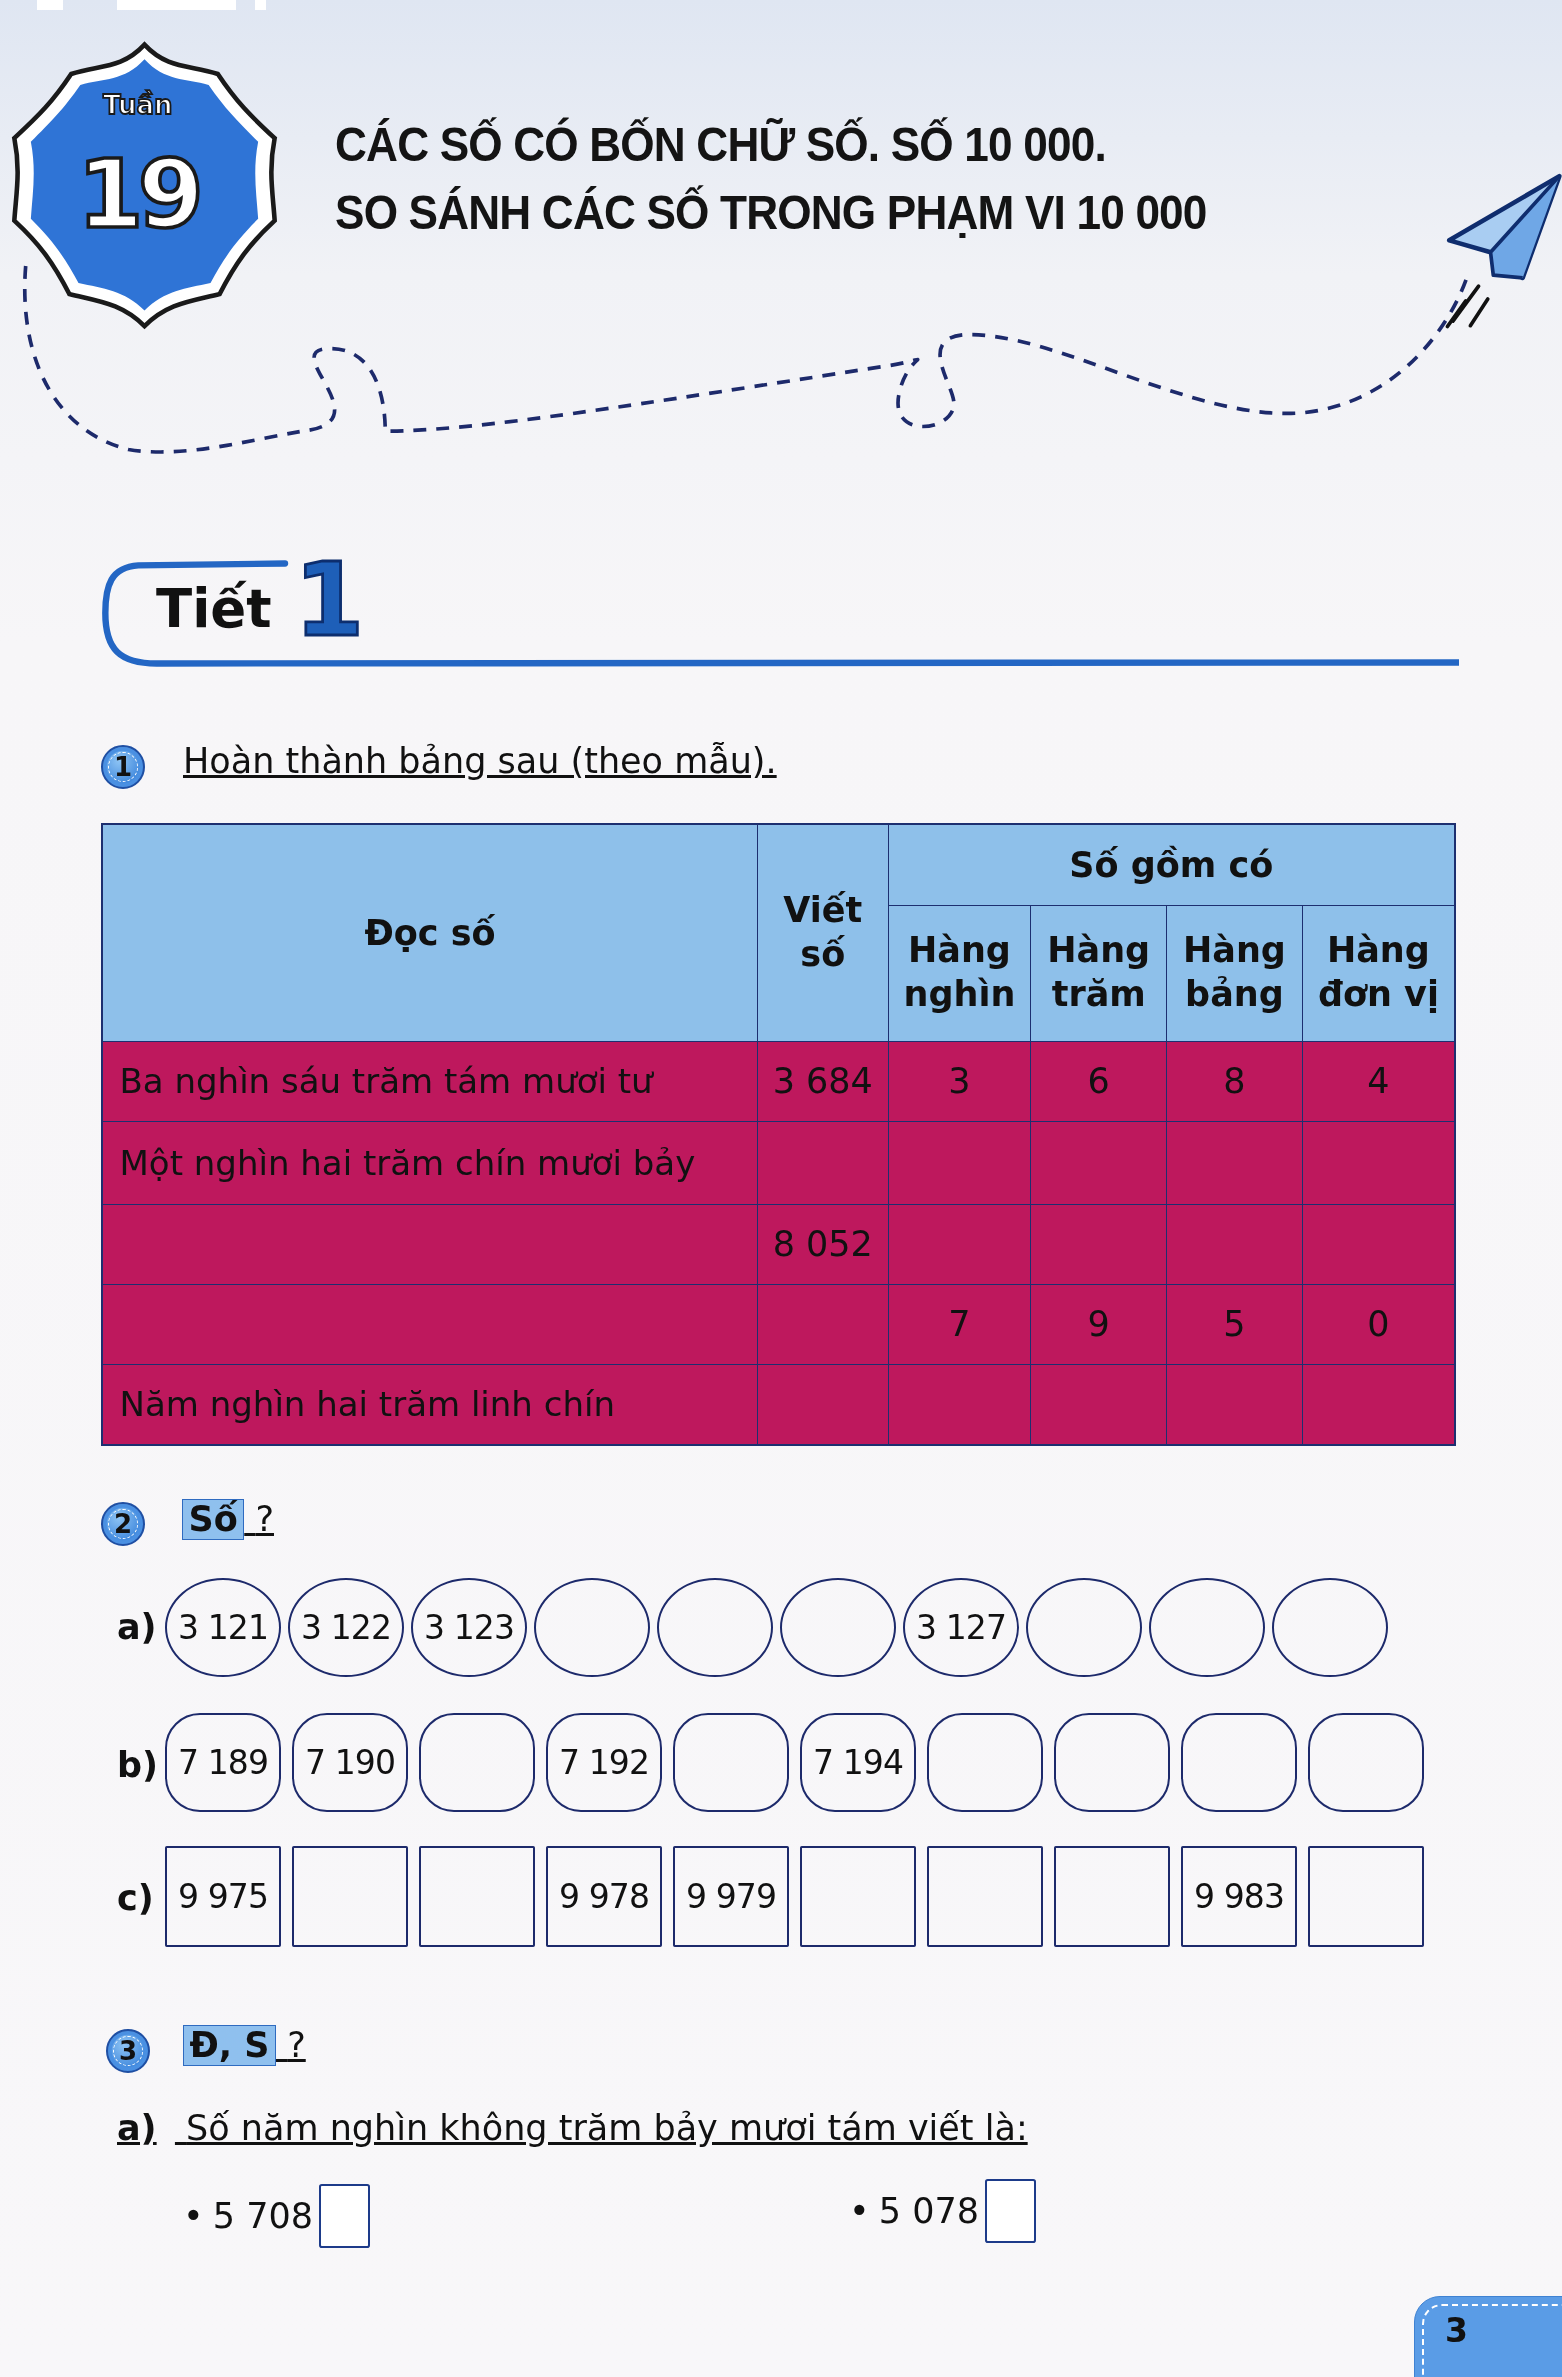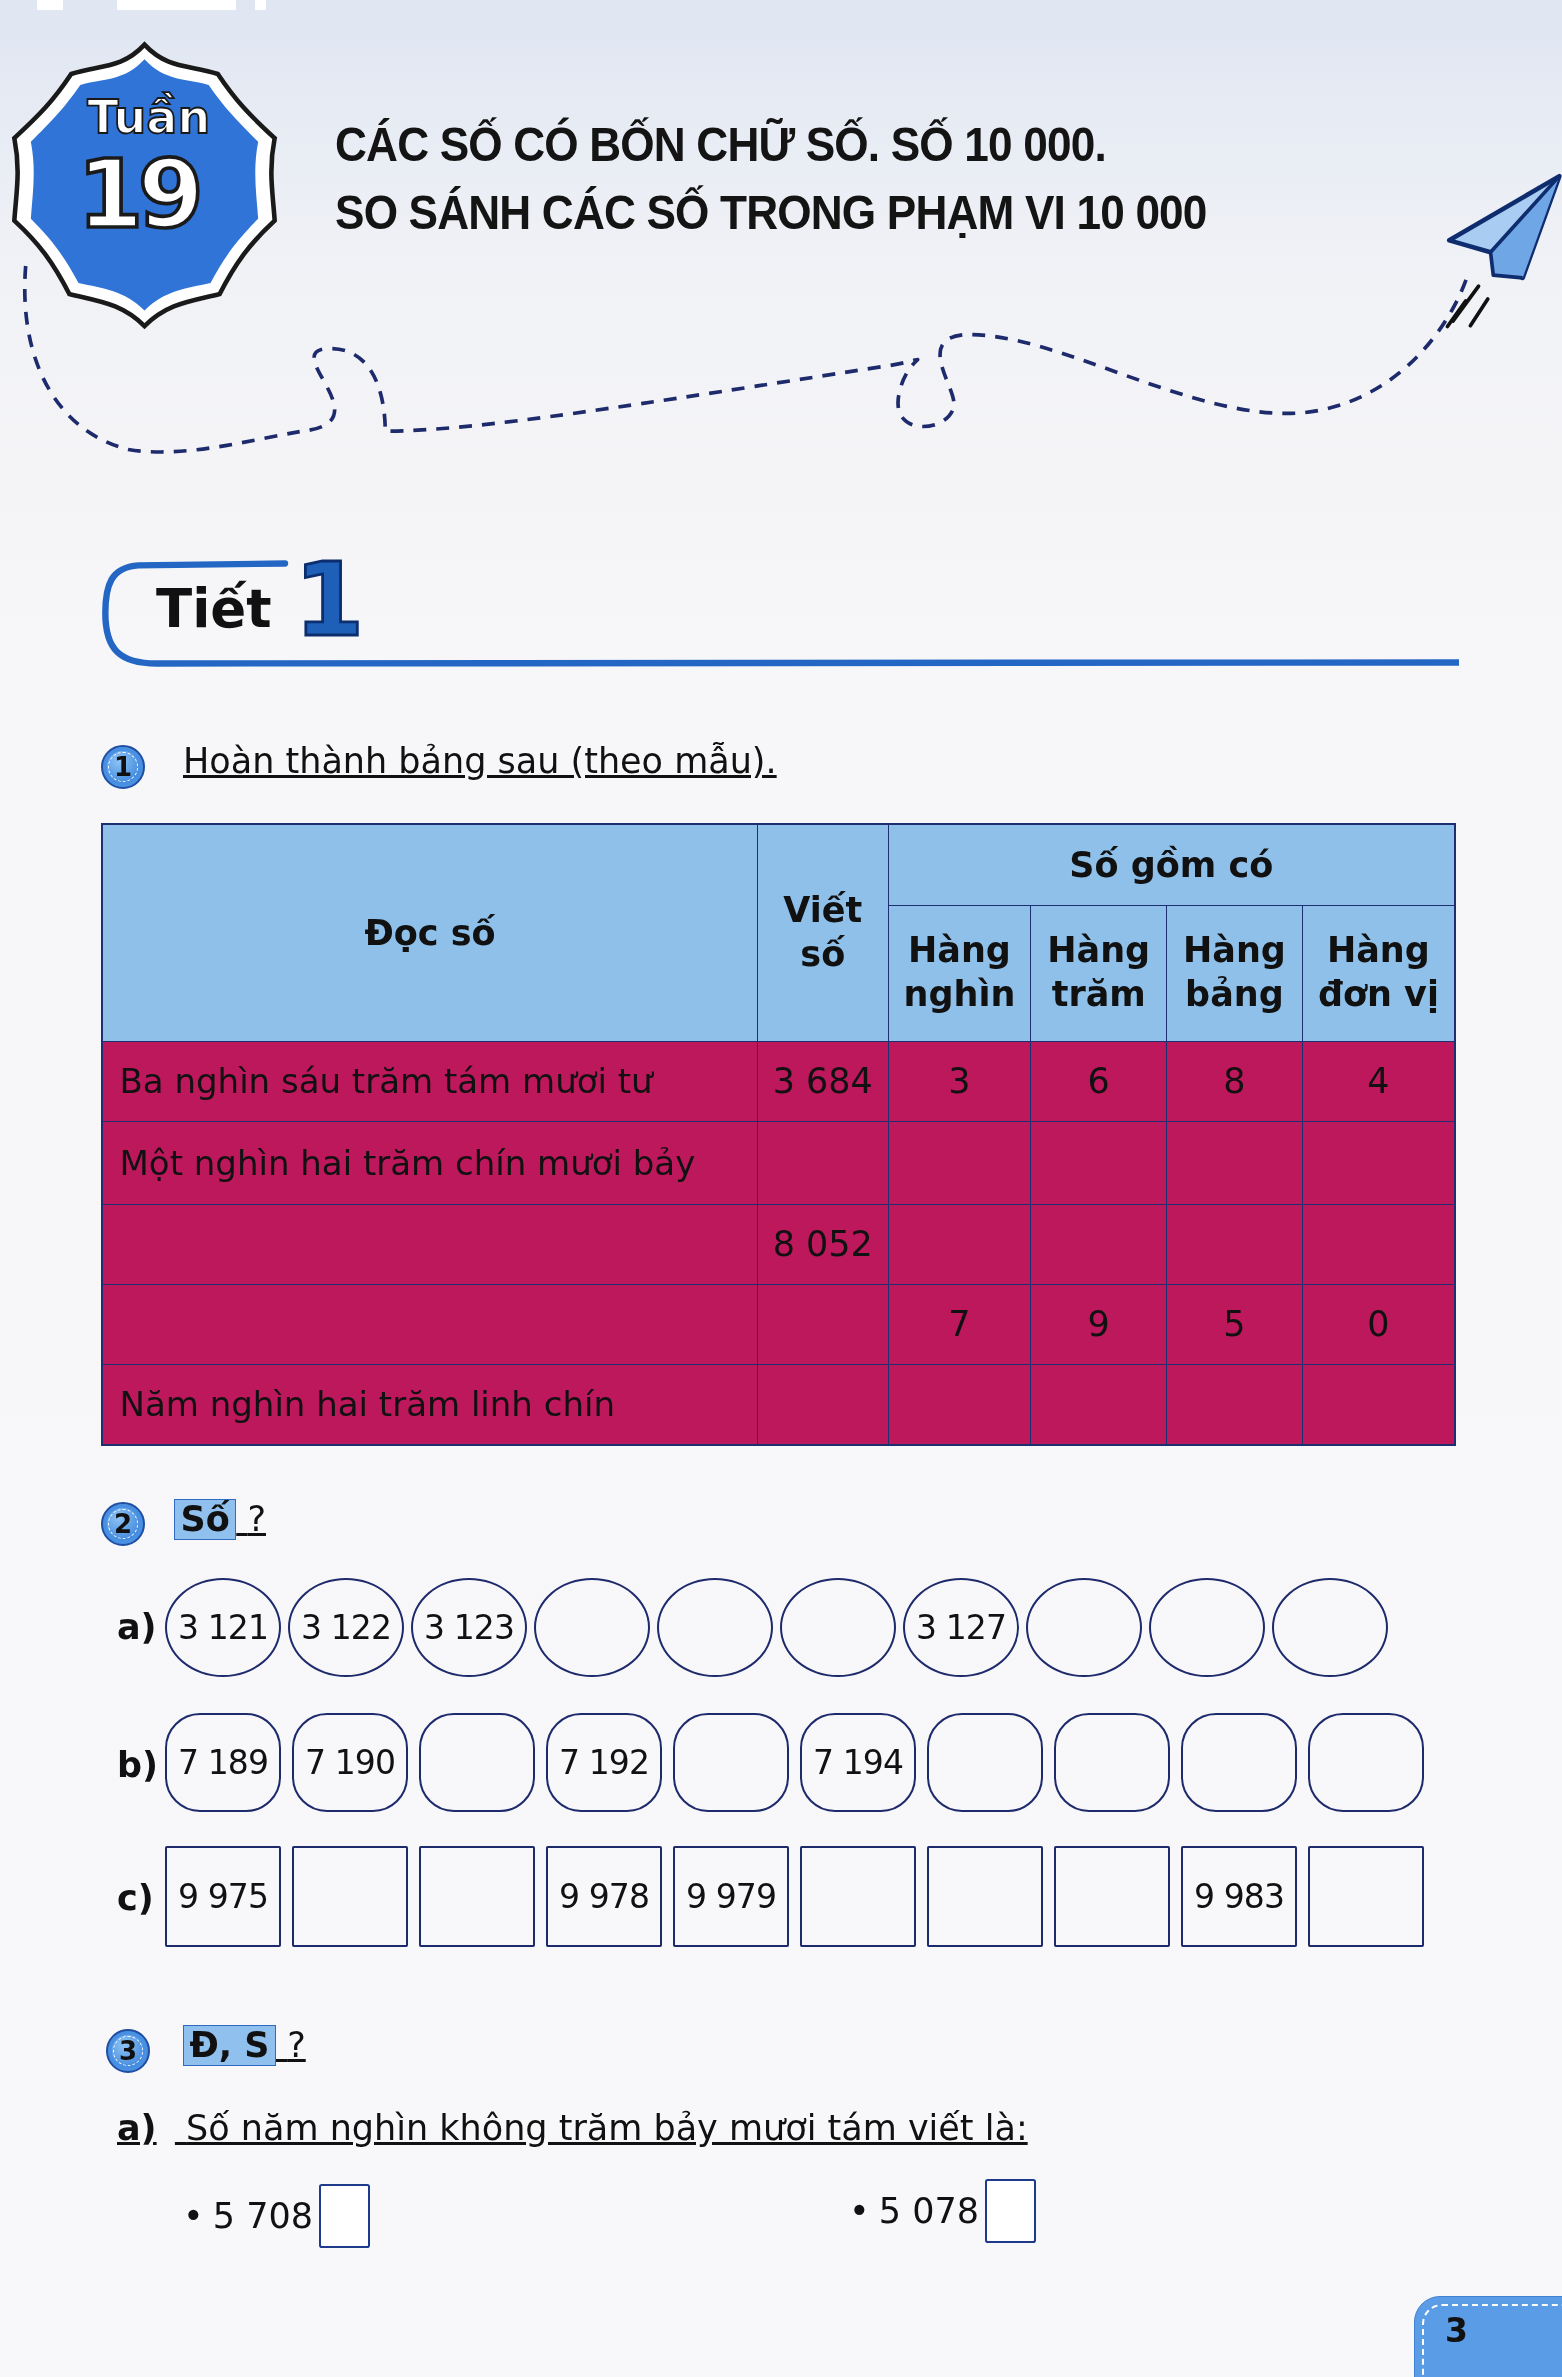--- a/index.html
+++ b/index.html
@@ -7,21 +7,21 @@
     width:1563px; height:2377px; position:relative; overflow:hidden;
     background: linear-gradient(180deg, #dfe6f2 0px, #f1f2f6 275px, #f7f6f8 642px, #f8f7f9 100%);
     font-family: "DejaVu Sans", sans-serif; color:#111;
   }
   
   .top-tab { position:absolute; top:0; height:10px; background:#ffffff; }
   
   .week-badge { position:absolute; left:7.3px; top:37px; width:275px; height:294px; }
   .week-badge svg { width:100%; height:100%; }
   .week-label { position:absolute; left:87px; top:87px; width:101px; text-align:center;
-    font-family:"DejaVu Sans", sans-serif; font-weight:bold; font-size:46px; color:#fff;
+    font-family:"DejaVu Sans", sans-serif; font-weight:bold; font-size:26px; color:#fff;
     -webkit-text-stroke:1.8px #1a1a1a; }
   .week-num { position:absolute; left:64px; top:147px; width:147px; text-align:center;
     font-family:"DejaVu Sans", sans-serif; font-weight:bold; font-size:95px; line-height:1; color:#fff;
     -webkit-text-stroke:3.7px #1a1a1a; letter-spacing:-5.5px; }
   .title { position:absolute; left:335px; font-family:"Liberation Sans", sans-serif; font-weight:bold;
     font-size:48px; color:#141414; letter-spacing:-0.9px; transform:scaleX(0.92); transform-origin:left; white-space:nowrap; }
   .deco-svg { position:absolute; left:0; top:0; width:1563px; height:477px; pointer-events:none; }
   
   .lesson-frame { position:absolute; left:101px; top:558px; width:1358px; height:110px; }
   .lesson-text { position:absolute; left:156px; top:578px; font-family:"DejaVu Sans", sans-serif;
@@ -186,21 +186,21 @@
       <td></td>
       <td></td>
       <td></td>
     </tr>
   </tbody>
 </table>
 
 <div class="ex-badge" style="left:101px;top:1502px;">
   <span>2</span>
 </div>
-<div class="ex-text" style="left:174px;top:1499px;">
+<div class="ex-text" style="left:182px;top:1499px;">
   <span class="tag">Số</span>
   <span>?</span>
 </div>
 
 <div class="row-label" style="left:117px;top:1607px;">a)</div>
 <div class="seq" style="left:165px;top:1578px;gap:7px;">
   <div class="cell-oval">
       <span>3 121</span>
     </div>
   <div class="cell-oval">

